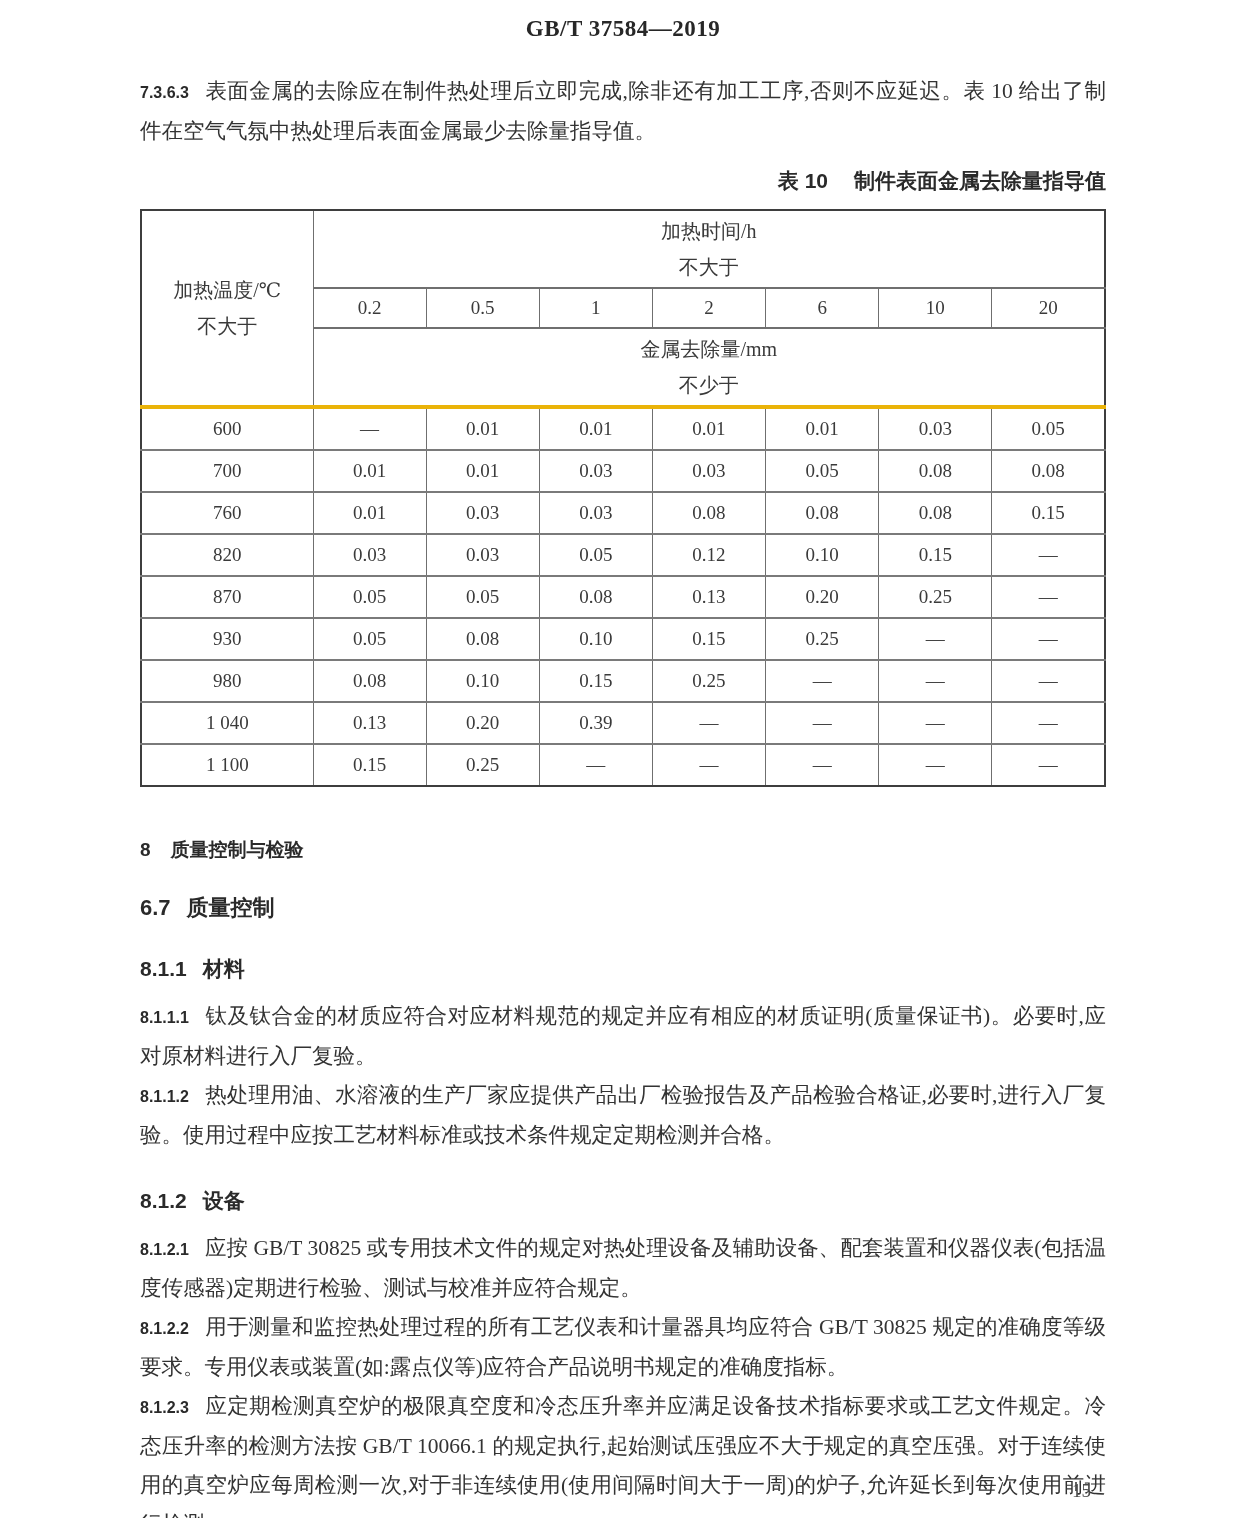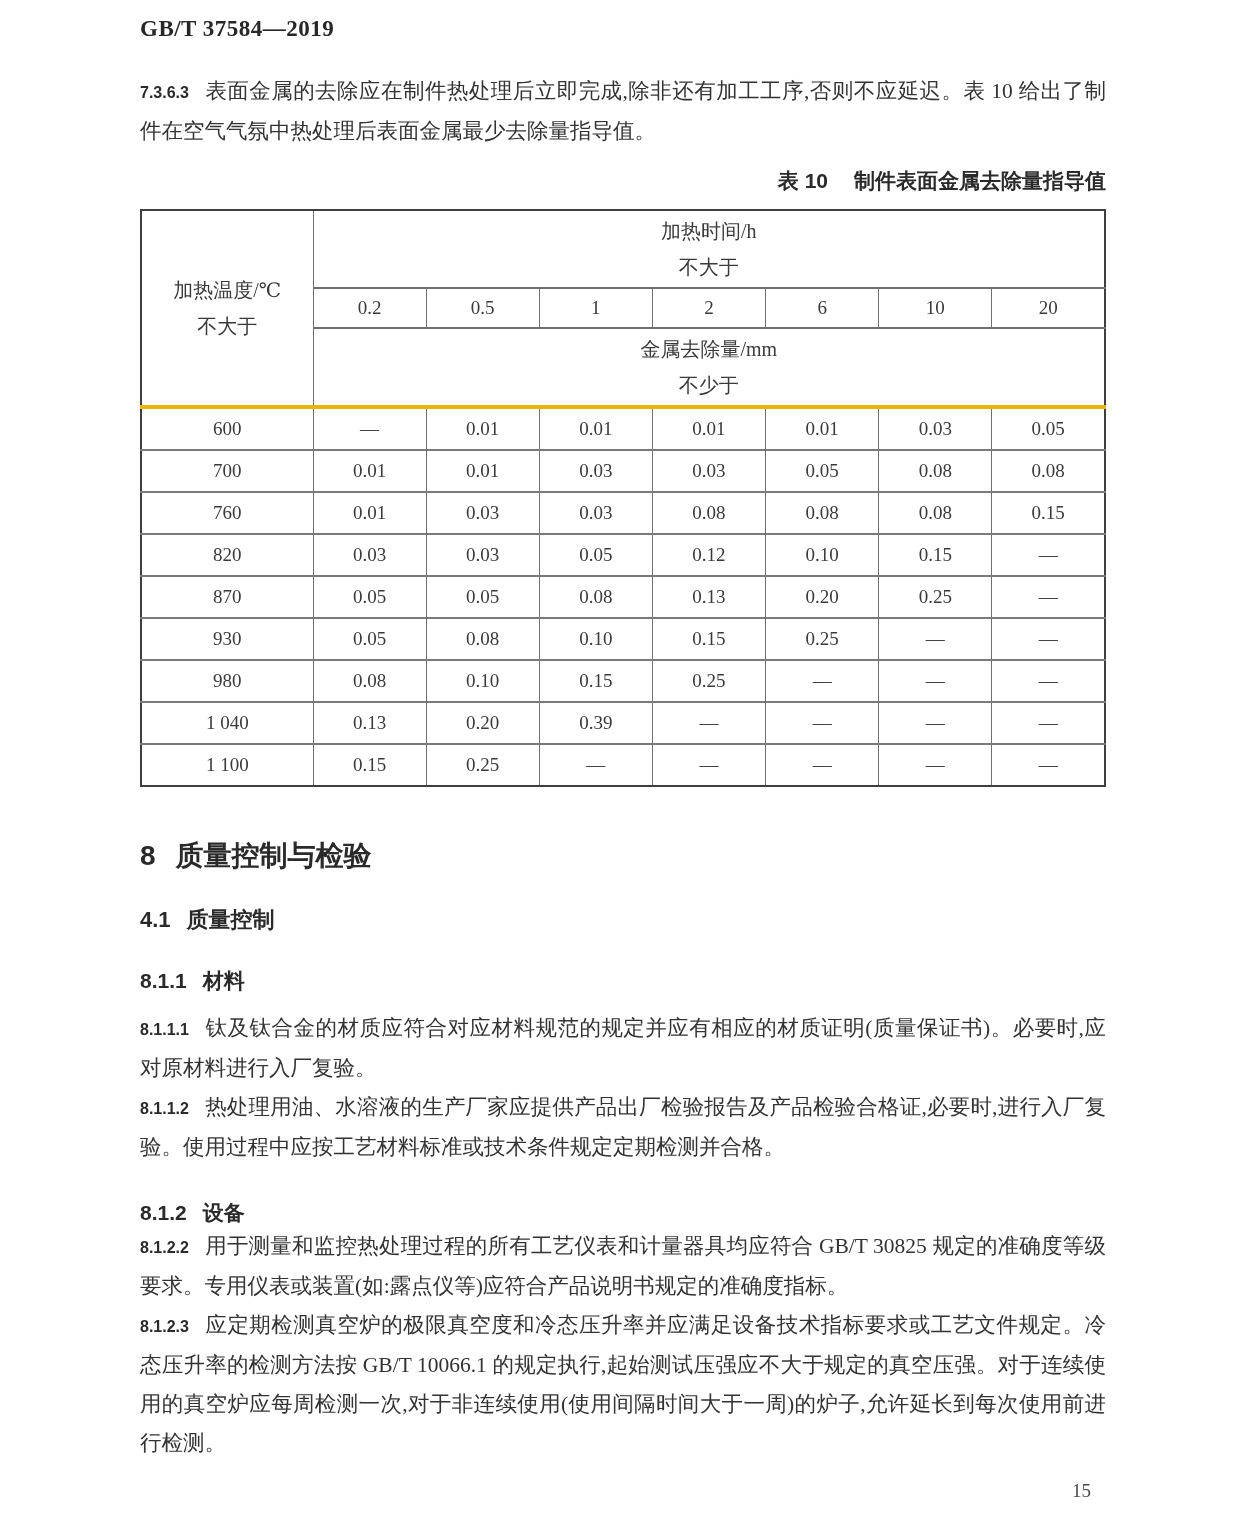--- a/index.html
+++ b/index.html
@@ -13,21 +13,21 @@
     overflow: hidden;
   }
   .content {
     position: absolute;
     left: 140px;
     top: 0;
     width: 966px;
   }
   .doc-number {
     padding-top: 16px;
-    text-align: left;
+    text-align: center;
     font-weight: bold;
     font-size: 23px;
     letter-spacing: 0.5px;
     color: #272727;
   }
   .para {
     margin: 0;
     font-size: 21.5px;
     line-height: 39px;
     text-align: justify;
@@ -76,21 +76,21 @@
   }
   tbody.t10-body td { height: 40px; border-top: 2px solid #7a7a7a; }
   tbody.t10-body tr:first-child td { border-top: 4px solid #eab308; }
   .sec-h {
     font-family: "Liberation Sans", "DejaVu Sans", sans-serif;
     font-weight: bold;
     color: #2a2a2a;
     margin: 0;
   }
   .sec-h .sec-num { margin-right: 20px; }
-  .sec-h1 { margin-top: 50px; font-size: 28px; }
+  .sec-h1 { margin-top: 50px; font-size: 19px; }
   .sec-h2 { margin-top: 30px; font-size: 22px; }
   .sec-h3 { margin-top: 32px; font-size: 21px; }
   .sec-h3 .sec-num, .sec-h2 .sec-num { margin-right: 16px; }
   .p-after-h { margin-top: 14px; }
   .page-number {
     position: absolute;
     left: 1072px;
     top: 1480px;
     font-size: 19px;
     color: #4a4a4a;
@@ -237,30 +237,31 @@
           <td>—</td>
           <td>—</td>
           <td>—</td>
           <td>—</td>
         </tr>
       </tbody>
     </table>
 
     <h2 class="sec-h sec-h1"><span class="sec-num">8</span><span>质量控制与检验</span></h2>
 
-    <h3 class="sec-h sec-h2"><span class="sec-num">4.1</span><span>质量控制</span></h3>
+    <h3 class="sec-h sec-h2"><span class="sec-num">6.7</span><span>质量控制</span></h3>
 
     <h4 class="sec-h sec-h3"><span class="sec-num">8.1.1</span><span>材料</span></h4>
 
     <p class="para p-after-h"><span class="clause">8.1.1.1</span><span>钛及钛合金的材质应符合对应材料规范的规定并应有相应的材质证明(质量保证书)。必要时,应对原材料进行入厂复验。</span></p>
 
     <p class="para"><span class="clause">8.1.1.2</span><span>热处理用油、水溶液的生产厂家应提供产品出厂检验报告及产品检验合格证,必要时,进行入厂复验。使用过程中应按工艺材料标准或技术条件规定定期检测并合格。</span></p>
 
     <h4 class="sec-h sec-h3"><span class="sec-num">8.1.2</span><span>设备</span></h4>
 
+    <p class="para p-after-h"><span class="clause">8.1.2.1</span><span>应按 GB/T 30825 或专用技术文件的规定对热处理设备及辅助设备、配套装置和仪器仪表(包括温度传感器)定期进行检验、测试与校准并应符合规定。</span></p>
 
     <p class="para"><span class="clause">8.1.2.2</span><span>用于测量和监控热处理过程的所有工艺仪表和计量器具均应符合 GB/T 30825 规定的准确度等级要求。专用仪表或装置(如:露点仪等)应符合产品说明书规定的准确度指标。</span></p>
 
     <p class="para"><span class="clause">8.1.2.3</span><span>应定期检测真空炉的极限真空度和冷态压升率并应满足设备技术指标要求或工艺文件规定。冷态压升率的检测方法按 GB/T 10066.1 的规定执行,起始测试压强应不大于规定的真空压强。对于连续使用的真空炉应每周检测一次,对于非连续使用(使用间隔时间大于一周)的炉子,允许延长到每次使用前进行检测。</span></p>
 
   </div>
 
   <div class="page-number">15</div>
 </div>
 

